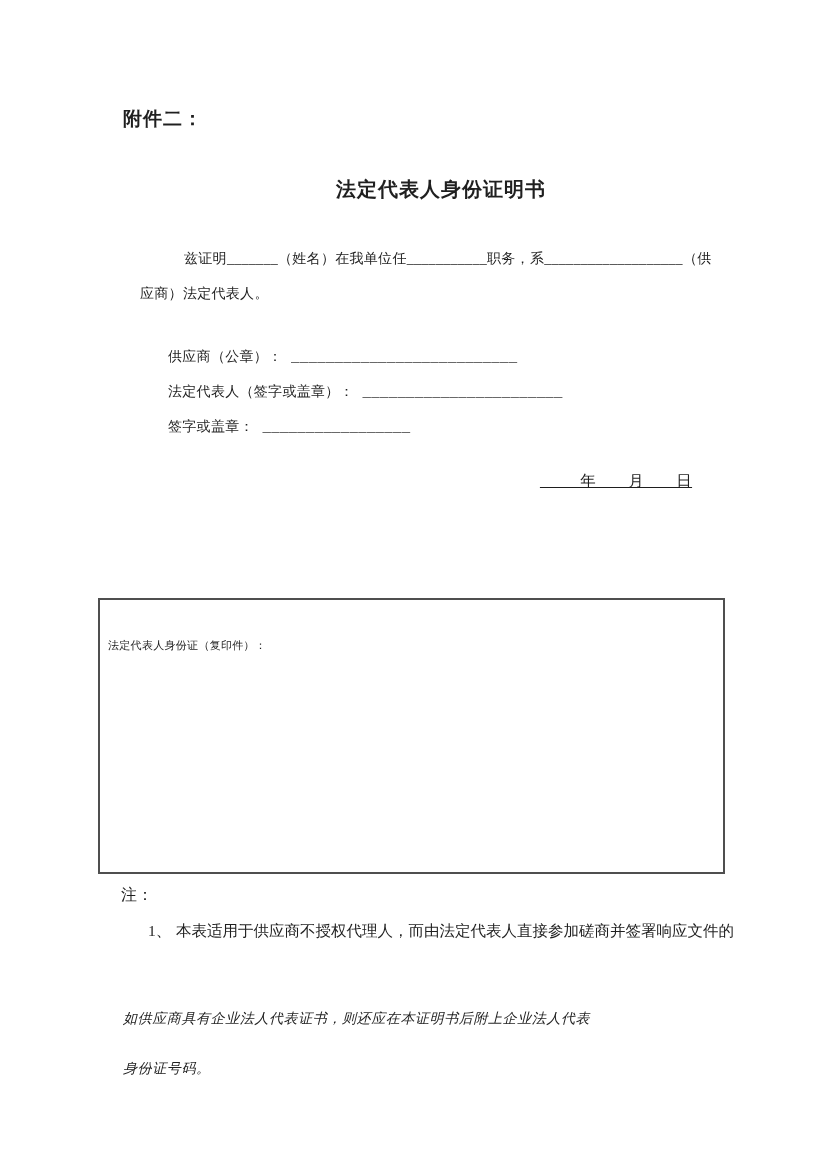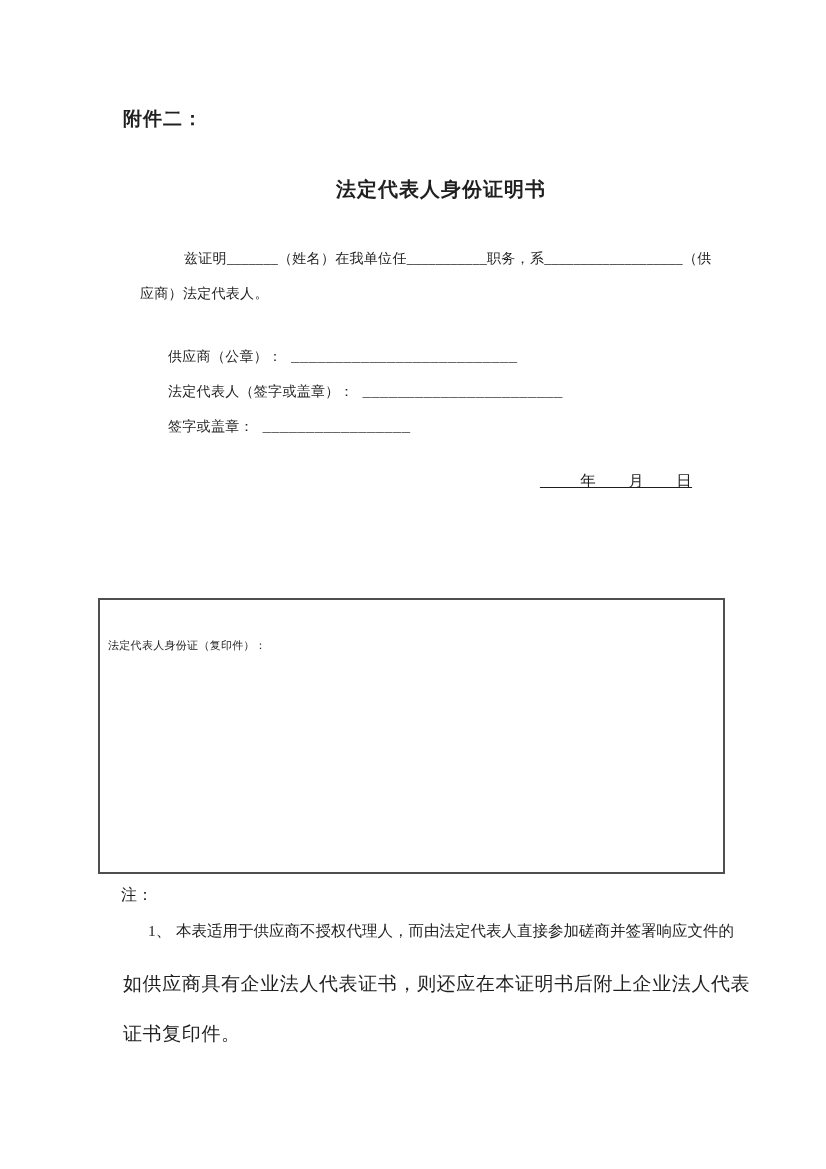--- a/index.html
+++ b/index.html
@@ -97,25 +97,26 @@
     align-items: flex-start;
     white-space: nowrap;
   }
   .note-number {
     width: 28px;
     flex: 0 0 28px;
   }
   .note2 {
     position: absolute;
     left: 123px;
-    top: 959px;
-    font-size: 19px;
+    top: 994px;
+    font-size: 14px;
     line-height: 50px;
     letter-spacing: 0.6px;
     white-space: nowrap;
+    font-style: italic;
   }
 </style>
 </head>
 <body>
 
 <div class="page">
 
   <div class="attachment">附件二：</div>
 
   <h1 class="title">法定代表人身份证明书</h1>
@@ -141,16 +142,16 @@
 
   <div class="note-item">
     <span class="note-number">1、</span>
     <span class="note-text">
       <span style="display:block">本表适用于供应商不授权代理人，而由法定代表人直接参加磋商并签署响应文件的</span>
     </span>
   </div>
 
   <div class="note2">
     <div>如供应商具有企业法人代表证书，则还应在本证明书后附上企业法人代表</div>
-    <div>证书复印件。</div>
+    <div>身份证号码。</div>
   </div>
 
 </div>
 
 </body></html>

